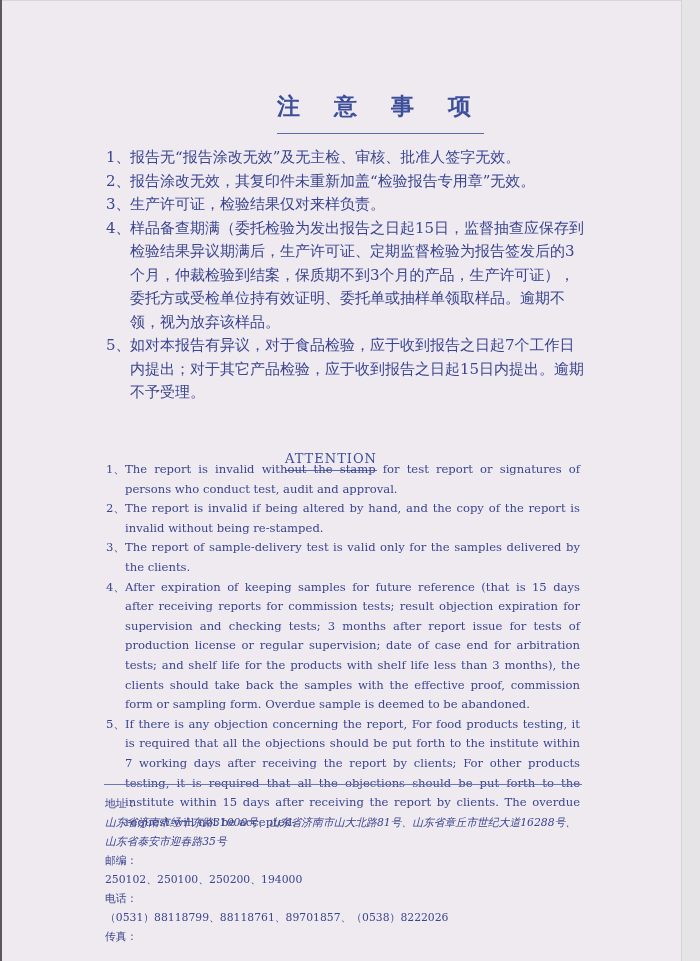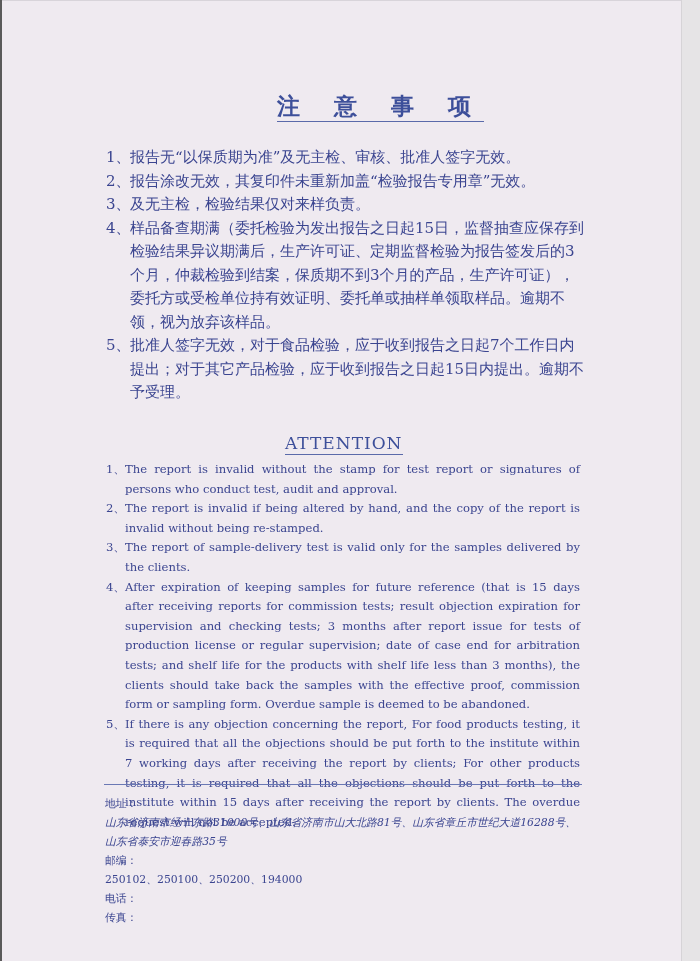--- a/index.html
+++ b/index.html
@@ -8,30 +8,30 @@
       background: #efeaf0;
       font-family: "DejaVu Serif", "Liberation Serif", serif;
       color: #3b4590;
     }
     .edge-left { position: absolute; left: 0; top: 0; width: 2px; height: 961px; background: #5a5a5a; }
     .edge-top { position: absolute; left: 0; top: 0; width: 700px; height: 1px; background: #d8d4da; }
     .edge-right { position: absolute; left: 681px; top: 0; width: 19px; height: 961px; background: #e6e4e6; border-left: 1px solid #d6d3d7; }
     .title-cn {
       position: absolute; left: 277px; top: 92px;
       font-size: 23px; letter-spacing: 13px; font-weight: bold;
-      color: #3d4f9a; padding-bottom: 1px; border-bottom: 1.5px solid #5a6aaa;
+      color: #3d4f9a; padding-bottom: 13px; border-bottom: 1.5px solid #5a6aaa;
       line-height: 28px; padding-right: 0;
     }
     .cn-list { position: absolute; left: 106px; top: 146px; width: 480px; }
     .cn-item { display: flex; font-size: 15px; line-height: 23.5px; margin-bottom: 0; }
     .cn-num { width: 24px; flex: none; white-space: nowrap; }
     .cn-text { flex: 1; }
     .title-en {
-      position: absolute; left: 285px; top: 432px;
-      font-size: 17px; letter-spacing: 1px; color: #3d4f9a;
+      position: absolute; left: 285px; top: 448px;
+      font-size: 13px; letter-spacing: 1px; color: #3d4f9a;
       border-bottom: 1.5px solid #5a6aaa; line-height: 22px;
     }
     .en-list { position: absolute; left: 106px; top: 460px; width: 474px; }
     .en-item { display: flex; font-size: 11.6px; line-height: 19.6px; }
     .en-num { width: 19px; flex: none; }
     .en-text { flex: 1; text-align: justify; }
     .divider { position: absolute; left: 104px; top: 784px; width: 478px; height: 1px; background: #6a78b4; }
     .footer { position: absolute; left: 105px; top: 794px; width: 480px; font-size: 10.8px; line-height: 19px; }
     .f-row { display: flex; white-space: nowrap; flex-direction: column; }
     .f-label { flex: none; width: 39px; }
@@ -43,37 +43,37 @@
 
 <div class="edge-top"></div>
 <div class="edge-left"></div>
 <div class="edge-right"></div>
 
 <div class="title-cn">注 意 事 项</div>
 
 <div class="cn-list">
   <div class="cn-item">
     <span class="cn-num">1、</span>
-    <span class="cn-text">报告无“以保质期为准”及无主检、审核、批准人签字无效。</span>
+    <span class="cn-text">报告无“报告涂改无效”及无主检、审核、批准人签字无效。</span>
   </div>
   <div class="cn-item">
     <span class="cn-num">2、</span>
     <span class="cn-text">报告涂改无效，其复印件未重新加盖“检验报告专用章”无效。</span>
   </div>
   <div class="cn-item">
     <span class="cn-num">3、</span>
-    <span class="cn-text">及无主检，检验结果仅对来样负责。</span>
+    <span class="cn-text">生产许可证，检验结果仅对来样负责。</span>
   </div>
   <div class="cn-item">
     <span class="cn-num">4、</span>
     <span class="cn-text">样品备查期满（委托检验为发出报告之日起15日，监督抽查应保存到检验结果异议期满后，生产许可证、定期监督检验为报告签发后的3个月，仲裁检验到结案，保质期不到3个月的产品，生产许可证），委托方或受检单位持有效证明、委托单或抽样单领取样品。逾期不领，视为放弃该样品。</span>
   </div>
   <div class="cn-item">
     <span class="cn-num">5、</span>
-    <span class="cn-text">批准人签字无效，对于食品检验，应于收到报告之日起7个工作日内提出；对于其它产品检验，应于收到报告之日起15日内提出。逾期不予受理。</span>
+    <span class="cn-text">如对本报告有异议，对于食品检验，应于收到报告之日起7个工作日内提出；对于其它产品检验，应于收到报告之日起15日内提出。逾期不予受理。</span>
   </div>
 </div>
 
 <div class="title-en">ATTENTION</div>
 
 <div class="en-list">
   <div class="en-item">
     <span class="en-num">1、</span>
     <span class="en-text">The report is invalid without the stamp for test report or signatures of persons who conduct test, audit and approval.</span>
   </div>
@@ -101,17 +101,18 @@
   <div class="f-row">
     <span class="f-label">地址：</span>
     <span class="f-addr">山东省济南市经十东路31000号、山东省济南市山大北路81号、山东省章丘市世纪大道16288号、山东省泰安市迎春路35号</span>
   </div>
   <div class="f-row">
     <span class="f-label">邮编：</span>
     <span>250102、250100、250200、194000</span>
   </div>
   <div class="f-row">
     <span class="f-label">电话：</span>
+    <span>（0531）88118799、88118761、89701857、（0538）8222026</span>
   </div>
   <div class="f-row">
     <span class="f-label">传真：</span>
   </div>
 </div>
 
 </body></html>

